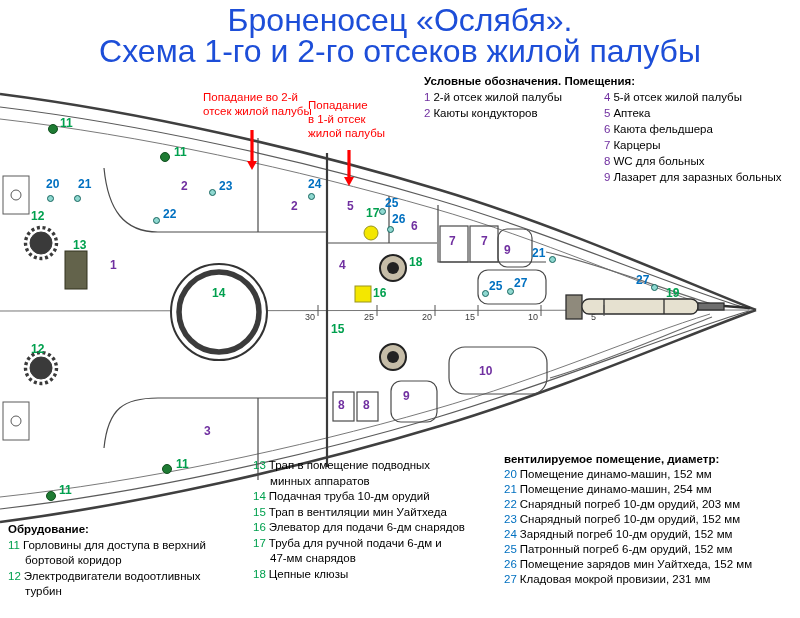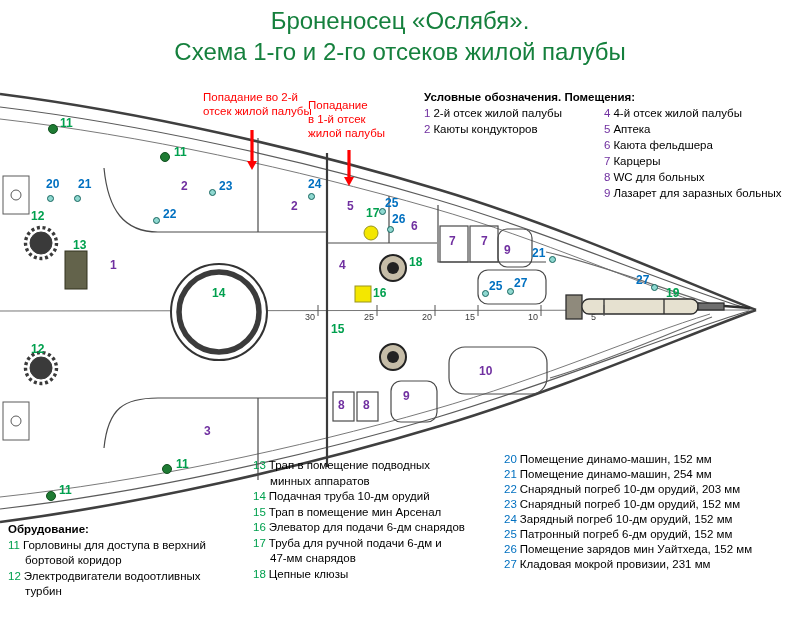--- a/index.html
+++ b/index.html
@@ -1,32 +1,32 @@
 <!DOCTYPE html>
 <html lang="ru"><head>
 <meta charset="utf-8">
 <style>
   *{margin:0;padding:0;box-sizing:border-box}
   html,body{background:#fff}
   body{font-family:"Liberation Sans",sans-serif}
   #stage{position:relative;width:800px;height:618px;background:#ffffff;overflow:hidden}
-  .title{position:absolute;top:5px;left:0;width:100%;text-align:center;font-size:24px;line-height:31px;color:#15803d}
+  .title{position:absolute;top:5px;left:0;width:100%;text-align:center;font-size:32px;line-height:31px;color:#1d4ed8}
   svg.diagram{position:absolute;left:0;top:0}
   #marker-layer{position:absolute;left:0;top:0;width:800px;height:618px;pointer-events:none}
   .marker{position:absolute;font-size:12px;font-weight:bold;line-height:12px;white-space:nowrap}
   .dot{position:absolute;border-radius:50%}
   .frame-num{position:absolute;font-size:9px;color:#3a3a3a;line-height:9px}
   .hit-text{position:absolute;font-size:11.5px;line-height:14px;white-space:pre-line}
   .legend{position:absolute;font-size:11.5px;line-height:16px;color:#000}
   .legend .hdr{font-weight:bold}
   .lrow{padding-left:17px;text-indent:-17px}
   .lrow .num{margin-right:3px}
   .lrow .txt{white-space:pre-line}
   .cols{display:flex}
-  #legend-rooms{left:424px;top:89px;width:376px}
+  #legend-rooms{left:424px;top:73px;width:376px}
   #legend-rooms .col1{width:180px}
   #legend-equipment{left:8px;top:522px;width:246px;line-height:15.5px}
   #legend-fittings{left:253px;top:458px;width:252px;line-height:15.5px}
   #legend-vent{left:504px;top:452px;width:296px;line-height:15px}
 </style>
 </head>
 <body>
 
 <div id="stage">
 
@@ -182,21 +182,21 @@
     </div>
 
   <div class="legend" id="legend-rooms">
     <div class="hdr">Условные обозначения. Помещения:</div>
     <div class="cols">
       <div class="col col1">
           <div class="lrow"><span class="num" style="color: rgb(112, 48, 160);">1</span><span class="txt">2-й отсек жилой палубы</span></div>
           <div class="lrow"><span class="num" style="color: rgb(112, 48, 160);">2</span><span class="txt">Каюты кондукторов</span></div>
         </div>
       <div class="col">
-          <div class="lrow"><span class="num" style="color: rgb(112, 48, 160);">4</span><span class="txt">4-й отсек жилой палубы</span></div>
+          <div class="lrow"><span class="num" style="color: rgb(112, 48, 160);">4</span><span class="txt">5-й отсек жилой палубы</span></div>
           <div class="lrow"><span class="num" style="color: rgb(112, 48, 160);">5</span><span class="txt">Аптека</span></div>
           <div class="lrow"><span class="num" style="color: rgb(112, 48, 160);">6</span><span class="txt">Каюта фельдшера</span></div>
           <div class="lrow"><span class="num" style="color: rgb(112, 48, 160);">7</span><span class="txt">Карцеры</span></div>
           <div class="lrow"><span class="num" style="color: rgb(112, 48, 160);">8</span><span class="txt">WC для больных</span></div>
           <div class="lrow"><span class="num" style="color: rgb(112, 48, 160);">9</span><span class="txt">Лазарет для заразных больных</span></div>
         </div>
     </div>
   </div>
 
   <div class="legend" id="legend-equipment">
@@ -207,29 +207,30 @@
         <div class="lrow"><span class="num" style="color: rgb(0, 160, 78);">12</span><span class="txt">Электродвигатели водоотливных
 турбин</span></div>
       </div>
   </div>
 
   <div class="legend" id="legend-fittings">
     <div>
         <div class="lrow"><span class="num" style="color: rgb(0, 160, 78);">13</span><span class="txt">Трап в помещение подводных
 минных аппаратов</span></div>
         <div class="lrow"><span class="num" style="color: rgb(0, 160, 78);">14</span><span class="txt">Подачная труба 10-дм орудий</span></div>
-        <div class="lrow"><span class="num" style="color: rgb(0, 160, 78);">15</span><span class="txt">Трап в помещение мин Арсенал</span></div>
+        <div class="lrow"><span class="num" style="color: rgb(0, 160, 78);">15</span><span class="txt">Трап в вентиляции мин Уайтхеда</span></div>
         <div class="lrow"><span class="num" style="color: rgb(0, 160, 78);">16</span><span class="txt">Элеватор для подачи 6-дм снарядов</span></div>
         <div class="lrow"><span class="num" style="color: rgb(0, 160, 78);">17</span><span class="txt">Труба для ручной подачи 6-дм и
 47-мм снарядов</span></div>
         <div class="lrow"><span class="num" style="color: rgb(0, 160, 78);">18</span><span class="txt">Цепные клюзы</span></div>
       </div>
   </div>
 
   <div class="legend" id="legend-vent">
+    <div class="hdr">вентилируемое помещение, диаметр:</div>
     <div>
         <div class="lrow"><span class="num" style="color: rgb(0, 112, 192);">20</span><span class="txt">Помещение динамо-машин, 152 мм</span></div>
         <div class="lrow"><span class="num" style="color: rgb(0, 112, 192);">21</span><span class="txt">Помещение динамо-машин, 254 мм</span></div>
         <div class="lrow"><span class="num" style="color: rgb(0, 112, 192);">22</span><span class="txt">Снарядный погреб 10-дм орудий, 203 мм</span></div>
         <div class="lrow"><span class="num" style="color: rgb(0, 112, 192);">23</span><span class="txt">Снарядный погреб 10-дм орудий, 152 мм</span></div>
         <div class="lrow"><span class="num" style="color: rgb(0, 112, 192);">24</span><span class="txt">Зарядный погреб 10-дм орудий, 152 мм</span></div>
         <div class="lrow"><span class="num" style="color: rgb(0, 112, 192);">25</span><span class="txt">Патронный погреб 6-дм орудий, 152 мм</span></div>
         <div class="lrow"><span class="num" style="color: rgb(0, 112, 192);">26</span><span class="txt">Помещение зарядов мин Уайтхеда, 152 мм</span></div>
         <div class="lrow"><span class="num" style="color: rgb(0, 112, 192);">27</span><span class="txt">Кладовая мокрой провизии, 231 мм</span></div>
       </div>

